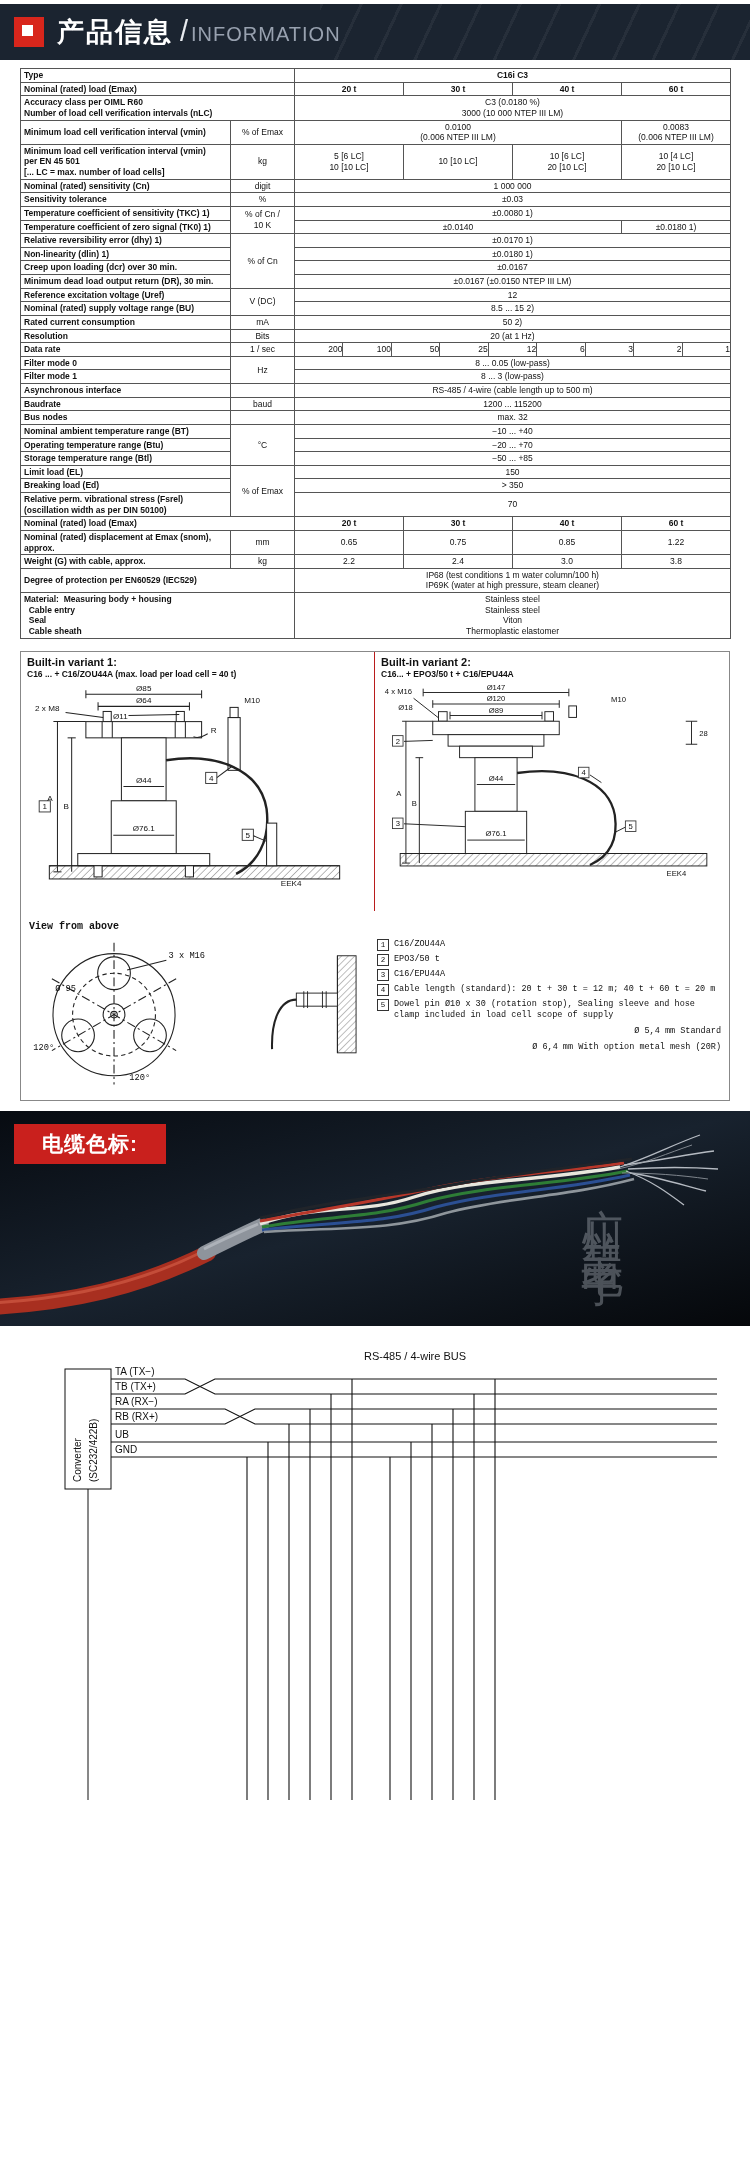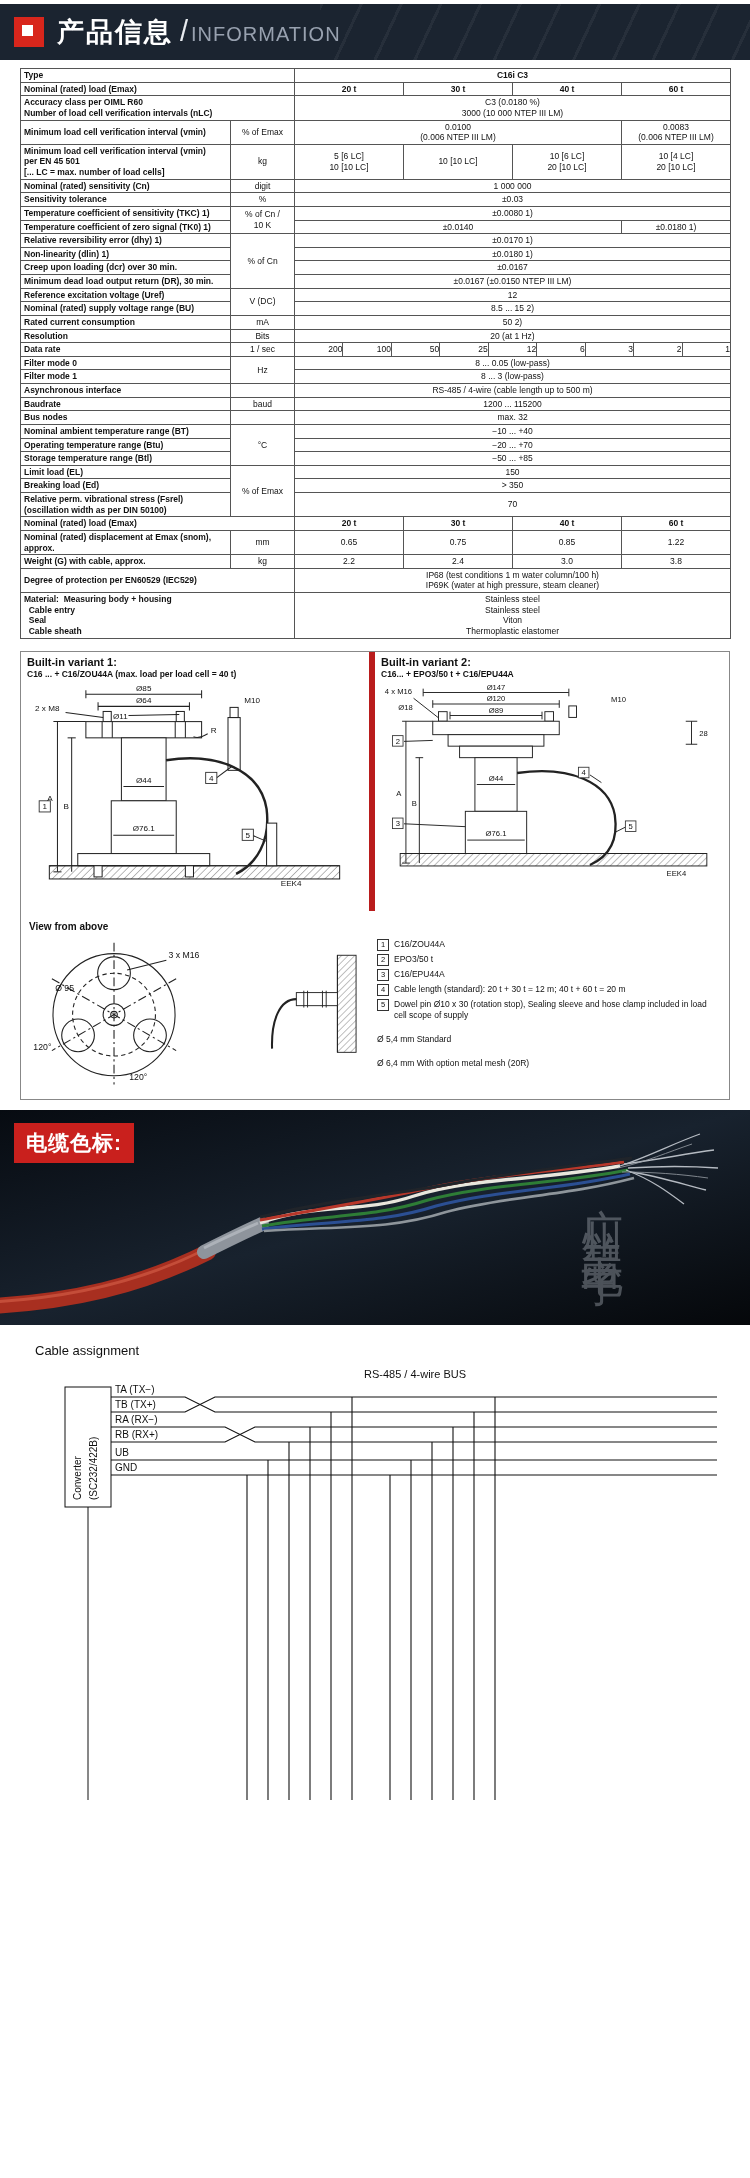--- a/index.html
+++ b/index.html
@@ -25,42 +25,42 @@
   .b{font-weight:bold;}
   .subcells{display:flex;margin:-1px -3px;}
   .subcells span{flex:1;text-align:right;border-left:1px solid #555;padding:1px 0;}
   .subcells span:first-child{border-left:none;}
   
   .dims{padding:12px 20px 0;}
   .dims h2{font-size:13px;margin:0 0 4px;}
   .dims h2 .note{font-size:9.5px;font-weight:normal;}
   .dims-box{border:1px solid #888;}
   .variants{display:flex;}
-  .variant{width:50%;box-sizing:border-box;padding:4px 6px 2px;border-right:6px solid #b91c1c;position:relative;}
+  .variant{width:50%;box-sizing:border-box;padding:4px 6px 2px;border-right:1px solid #b91c1c;position:relative;}
   .variant:last-child{border-right:none;}
   .v-title{font-size:11px;font-weight:bold;}
   .v-sub{font-size:8.5px;font-weight:bold;margin:1px 0 2px;}
   .v-note{font-size:8.5px;white-space:pre-line;padding-left:48px;margin-top:-2px;}
   .draw{display:block;}
   .draw text,.va-svg text,.mount-svg text{font-size:8px;fill:#111;}
   .numbox{fill:#fff;stroke:#333;stroke-width:0.9;}
   .numtext{font-size:7.5px;text-anchor:middle;}
-  .dims-bottom{display:flex;gap:6px;padding:6px 8px 8px;}
+  .dims-bottom{display:flex;gap:6px;padding:6px 8px 8px;font-family:Liberation Mono, monospace;}
   .view-above{width:224px;flex:none;}
   .va-title{font-size:10px;font-weight:bold;margin:4px 0 2px;}
   .legend{flex:1;font-size:8.5px;line-height:1.3;padding-top:22px;}
   .leg-item{margin-bottom:3px;display:flex;}
   .leg-num{flex:none;width:10px;height:10px;border:1px solid #333;text-align:center;
        line-height:10px;font-size:7.5px;margin-right:5px;}
-  .leg-note{margin-top:13px;}
+  .leg-note{margin-top:5px;text-align:right;}
   
   .photo{margin-top:10px;height:215px;position:relative;}
   .photo-svg{position:absolute;inset:0;}
   .photo-label{position:absolute;left:14px;top:13px;background:#c9201d;color:#fff;
-       font-size:21px;font-weight:bold;padding:6px 12px;z-index:3;letter-spacing:1px;}
+       font-size:21px;font-weight:bold;padding:6px 28px;z-index:3;letter-spacing:1px;}
   
   .watermark{position:absolute;top:1175px;right:120px;writing-mode:vertical-rl;text-orientation:upright;
        font-size:42px;color:#9aa0a8;opacity:.45;letter-spacing:12px;z-index:4;pointer-events:none;}
   
   .assign{padding:18px 25px 0;}
   .assign h3{font-size:13px;font-weight:normal;margin:0 0 4px 10px;color:#111;}
   .assign-svg text{font-size:10px;fill:#111;}
   .assign-svg .bus-title{font-size:11px;}
   .assign-svg .pc-label{font-size:13px;font-weight:bold;}
   .assign-svg .dev-name{font-size:12px;font-weight:bold;}
@@ -538,21 +538,20 @@
           <path d="M618,58 C646,52 668,42 692,34"></path>
           <path d="M622,62 C652,62 680,64 708,68"></path>
         </g>
       </g>
     </svg>
   </section>
 
   <div class="watermark">广州兰瑟电子</div>
 
   <section class="assign">
-    <h3>Cable assignment</h3>
     <svg class="assign-svg" viewBox="0 0 700 800" width="700" height="800">
       <g stroke="#111" stroke-width="1.1" fill="none">
         <path d="M86,35 H160 L190,50 H692"></path>
         <path d="M86,50 H160 L190,35 H692"></path>
         <path d="M86,65 H200 L230,80 H692"></path>
         <path d="M86,80 H200 L230,65 H692"></path>
         <path d="M86,98 H692"></path>
         <path d="M86,113 H692"></path>
       </g>
       <g stroke="#111" stroke-width="1.1">

